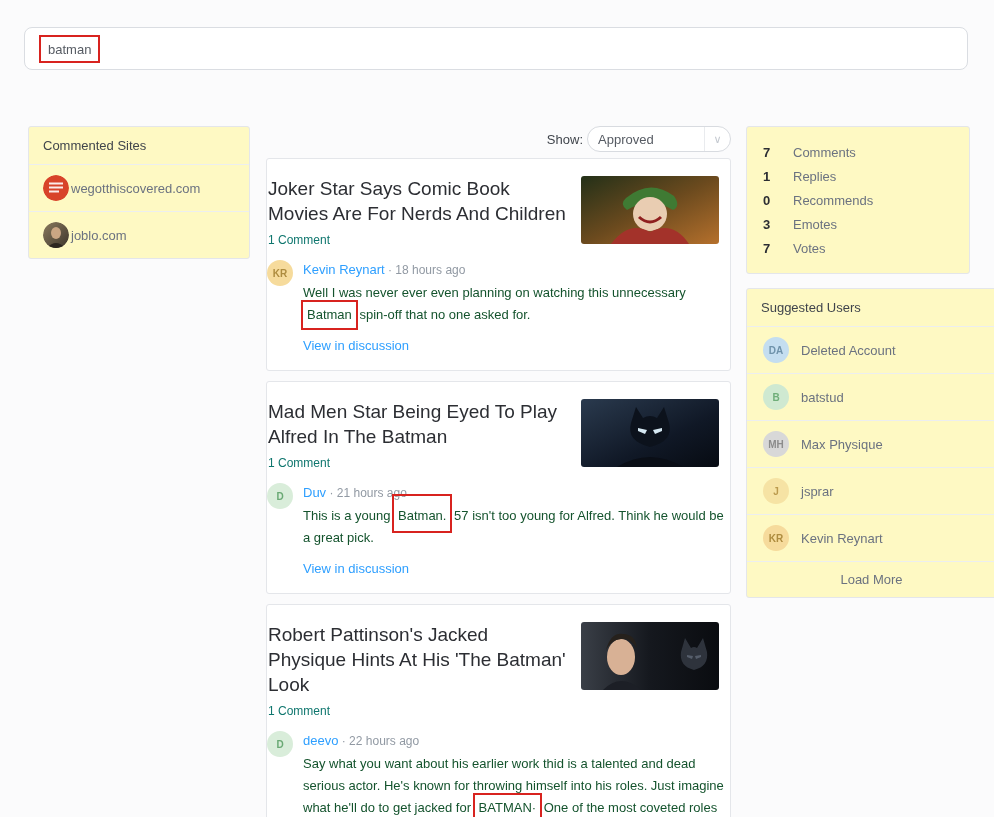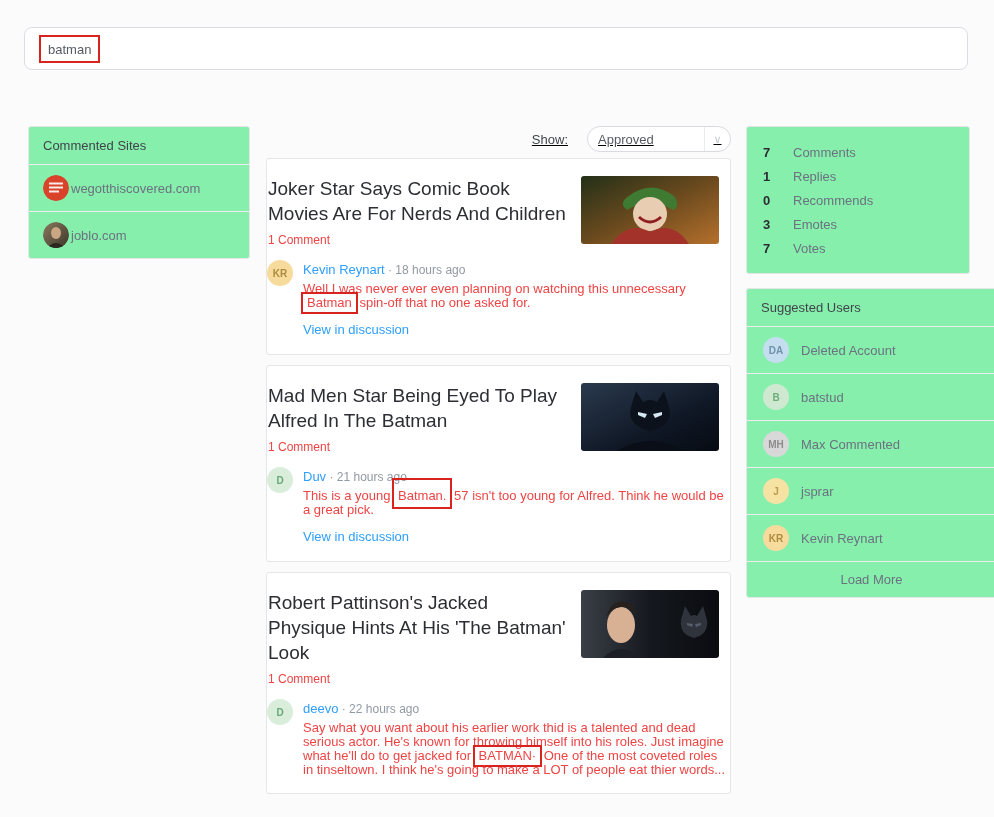--- a/index.html
+++ b/index.html
@@ -6,54 +6,54 @@
   body { font-family:"Liberation Sans", sans-serif; background:#fbfbfc; }
   .page { position:relative; width:994px; height:817px; background:#fbfbfc; overflow:hidden; }
 
   
   .searchbar { position:absolute; left:24px; top:27px; width:944px; height:43px; background:#fff;
                border:1px solid #dadde2; border-radius:8px; display:flex; align-items:center; padding:0 14px; cursor:text; }
   .search-value { font-size:13px; color:#565b63; }
   .ann { display:inline-block; border:2px solid #d8231f; padding:3px 7px; }
 
   
-  .panel { position:absolute; background:#86efac; border:1px solid #e4e6ea; border-radius:3px; }
+  .panel { position:absolute; background:#fef9c3; border:1px solid #e4e6ea; border-radius:3px; }
   .panel-header { padding:11px 14px; font-size:13px; color:#40454c; border-bottom:1px solid #eceef0; }
 
   
   .sites-panel { left:28px; top:126px; width:222px; }
   .site-row { display:flex; align-items:center; gap:2px; padding:10px 14px; border-bottom:1px solid #eceef0; cursor:pointer; }
   .site-row:last-child { border-bottom:none; }
   .site-avatar { width:26px; height:26px; border-radius:50%; overflow:hidden; flex-shrink:0; }
   .site-avatar svg { display:block; width:100%; height:100%; }
   .site-name { font-size:13px; color:#6b7280; }
 
   
   .center { position:absolute; left:266px; top:126px; width:465px; }
-  .filter-row { display:flex; justify-content:flex-end; align-items:center; gap:19px; height:26px; margin-bottom:6px;text-decoration:underline; }
+  .filter-row { display:flex; justify-content:flex-end; align-items:center; gap:4px; height:26px; margin-bottom:6px; }
   .filter-label { font-size:13px; color:#40454c; }
   .dropdown { width:144px; height:26px; background:#fff; border:1px solid #d8dbe0; border-radius:13px;
               display:flex; align-items:center; cursor:pointer; }
   .dropdown-value { flex:1; padding-left:10px; font-size:13px; color:#565b63; }
   .dropdown-chevron { width:26px; height:100%; display:flex; align-items:center; justify-content:center;
                       color:#c3c8cf; border-left:1px solid #e9ebee; font-size:11px; }
 
   .card { position:relative; background:#fff; border:1px solid #e4e6ea; border-radius:3px;
           padding:17px 0 16px; margin-bottom:10px; }
   .card-title { font-size:19px; line-height:25px; font-weight:500; color:#2c2e33; padding-right:164px; padding-left:1px; }
   .thumb { position:absolute; top:17px; right:11px; width:138px; height:68px; border-radius:3px; overflow:hidden; }
   .thumb svg { display:block; width:100%; height:100%; }
-  .comment-count { margin-top:7px; font-size:12px; color:#ef4444; padding-left:1px; }
+  .comment-count { margin-top:7px; font-size:12px; color:#0f766e; padding-left:1px; }
   .comment { display:flex; gap:10px; margin-top:13px; }
   .avatar { width:26px; height:26px; border-radius:50%; display:flex; align-items:center; justify-content:center;
             font-size:10px; font-weight:bold; flex-shrink:0; }
   .comment-body { flex:1; min-width:0; }
   .meta { font-size:12px; color:#9199a3; padding-top:2px; }
   .author { font-size:13px; color:#2e9fff; text-decoration:none; cursor:pointer; }
-  .ctext { margin-top:5px; font-size:13px; line-height:14px; color:#ef4444; }
+  .ctext { margin-top:5px; font-size:13px; line-height:22px; color:#14532d; }
   .view-link { display:inline-block; margin-top:12px; font-size:13px; color:#2e9fff; text-decoration:none; cursor:pointer; }
   .kw { display:inline-block; border:2px solid #d8231f; padding:2px 4px; margin:-4px -2px; }
   .kw.tall { padding:9px 4px 4px; margin:-11px -2px -6px; }
 
   
   .stats-panel { left:746px; top:126px; width:224px; padding:13px 16px; }
   .stat-row { display:flex; align-items:center; height:24px; font-size:13px; }
   .stat-count { width:14px; font-weight:bold; color:#2c2e33; }
   .stat-label { margin-left:16px; color:#6b7280; }
 
@@ -245,21 +245,21 @@
     <div class="user-row">
       <span class="avatar" style="background-color: rgb(196, 222, 240); color: rgb(111, 147, 171);">DA</span>
       <span class="user-name">Deleted Account</span>
     </div>
     <div class="user-row">
       <span class="avatar" style="background-color: rgb(207, 233, 209); color: rgb(111, 174, 121);">B</span>
       <span class="user-name">batstud</span>
     </div>
     <div class="user-row">
       <span class="avatar" style="background-color: rgb(216, 216, 216); color: rgb(140, 140, 140);">MH</span>
-      <span class="user-name">Max Commented</span>
+      <span class="user-name">Max Physique</span>
     </div>
     <div class="user-row">
       <span class="avatar" style="background-color: rgb(246, 227, 164); color: rgb(187, 154, 77);">J</span>
       <span class="user-name">jsprar</span>
     </div>
     <div class="user-row">
       <span class="avatar" style="background-color: rgb(246, 219, 156); color: rgb(174, 140, 63);">KR</span>
       <span class="user-name">Kevin Reynart</span>
     </div>
 

